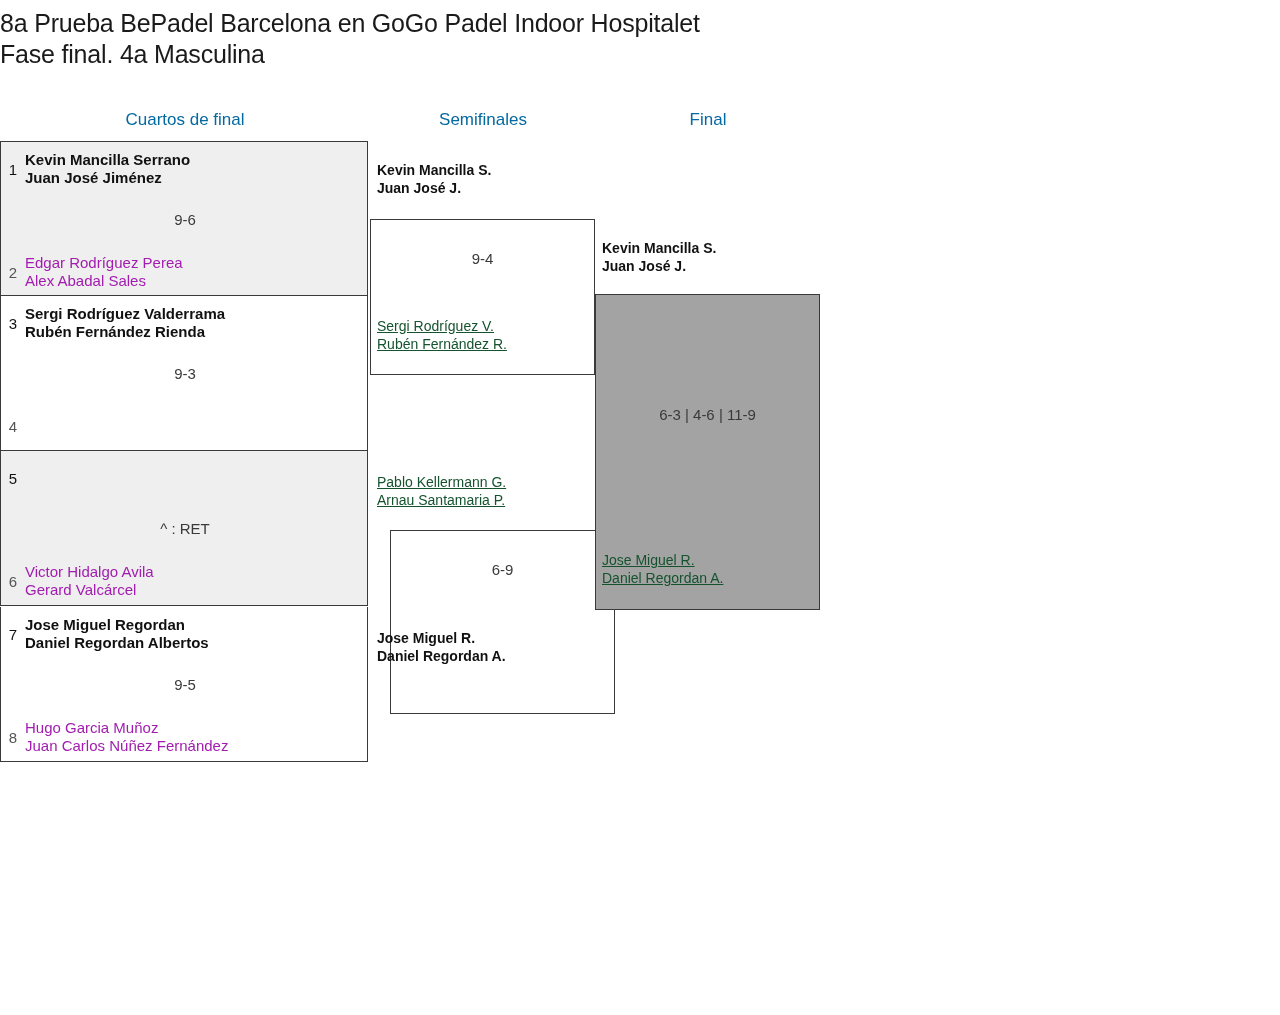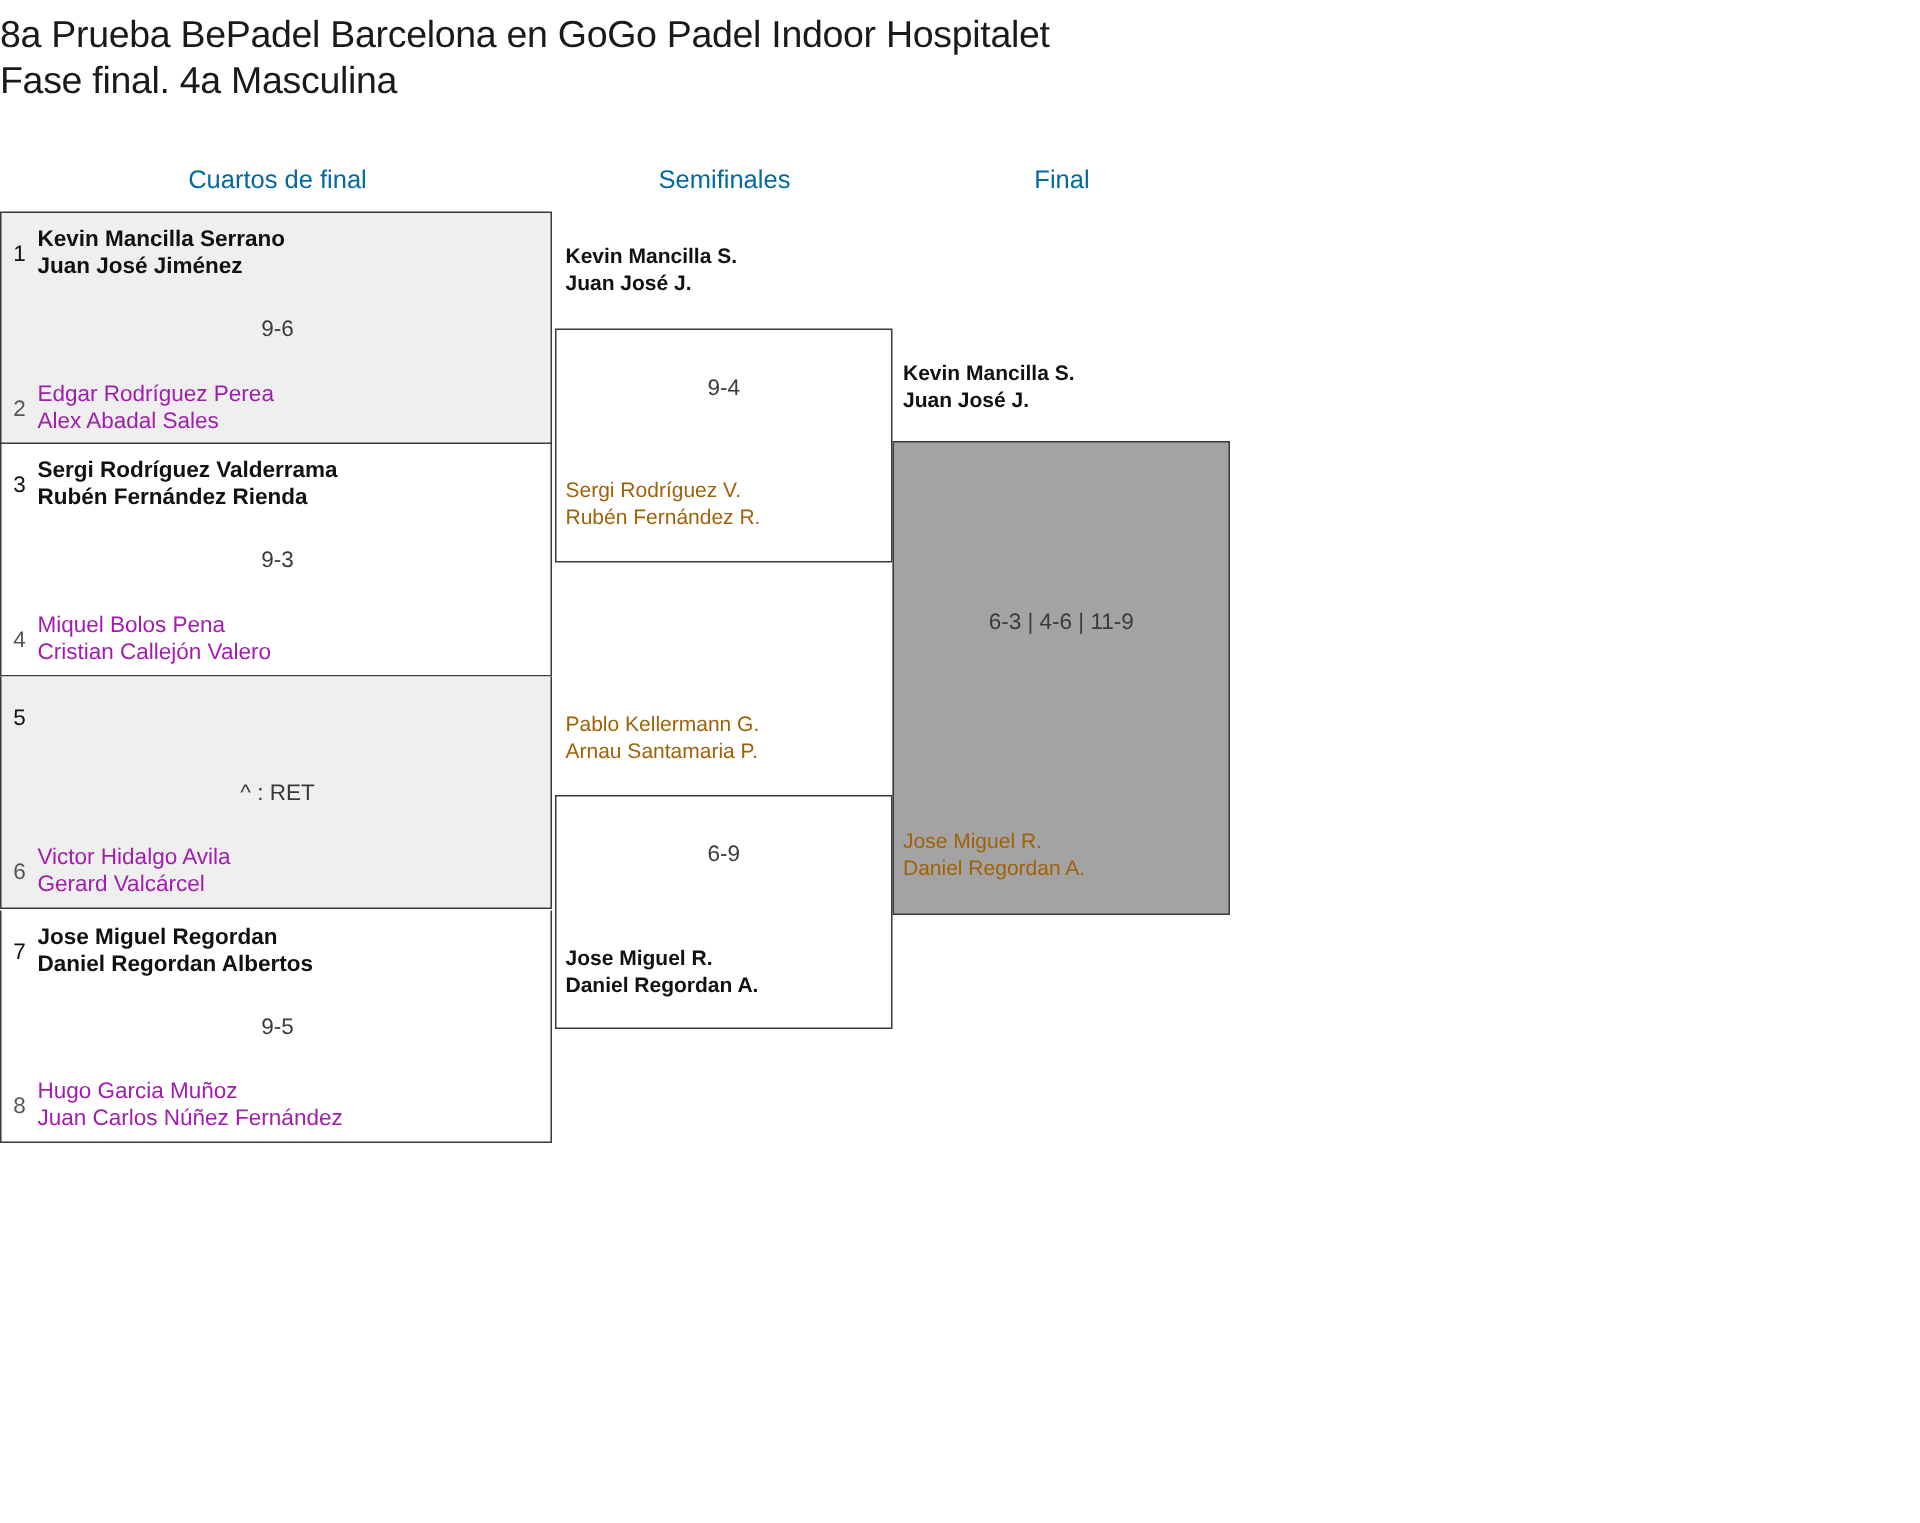--- a/index.html
+++ b/index.html
@@ -127,21 +127,21 @@
   
   .sf-match {
     position: absolute;
     left: 370px;
     width: 225px;
     border: 1px solid #3a3a3a;
     box-sizing: border-box;
     background: #ffffff;
   }
   #sf-match-0 { top: 219px; height: 156px; }
-  #sf-match-1 { top: 530px; height: 156px; }
+  #sf-match-1 { top: 530px; height: 184px; margin-left: 20px; }
 
   .sf-score {
     left: 0px;
     width: 223px;
     top: 30px;
   }
 
   
   .sf-team {
     position: absolute;
@@ -178,21 +178,21 @@
     left: 602px;
     width: 215px;
     font-size: 14px;
     line-height: 18px;
   }
   .final-team .n { display: block; white-space: pre; }
   #final-team-top    { top: 239px; }
   #final-team-bottom { top: 551px; }
 
   .bold-dark { color: #111111; font-weight: 700; }
-  .gray-thin { color: #a16207; font-weight: 400; }
+  .gray-thin { color: #14532d; font-weight: 400; text-decoration: underline; }
 </style>
 </head>
 <body>
 
 <div id="tournament-title">
   <span class="line">8a Prueba BePadel Barcelona en GoGo Padel Indoor Hospitalet</span>
   <span class="line">Fase final. 4a Masculina</span>
 </div>
 
 <div class="round-header" id="round-header-0">Cuartos de final</div>
@@ -223,24 +223,20 @@
     <div class="qf-team top winner">
       <span class="seed">3</span>
       <span class="names">
         <span class="n">Sergi Rodríguez Valderrama</span>
         <span class="n">Rubén Fernández Rienda</span>
       </span>
     </div>
     <div class="score qf-score">9-3</div>
     <div class="qf-team bottom loser">
       <span class="seed">4</span>
-      <span class="names">
-        <span class="n">Miquel Bolos Pena</span>
-        <span class="n">Cristian Callejón Valero</span>
-      </span>
     </div>
   </div>
 
   <div class="qf-match shaded stack" id="qf-match-2">
     <div class="qf-team top winner">
       <span class="seed">5</span>
     </div>
     <div class="score qf-score">^ : RET</div>
     <div class="qf-team bottom loser">
       <span class="seed">6</span>

